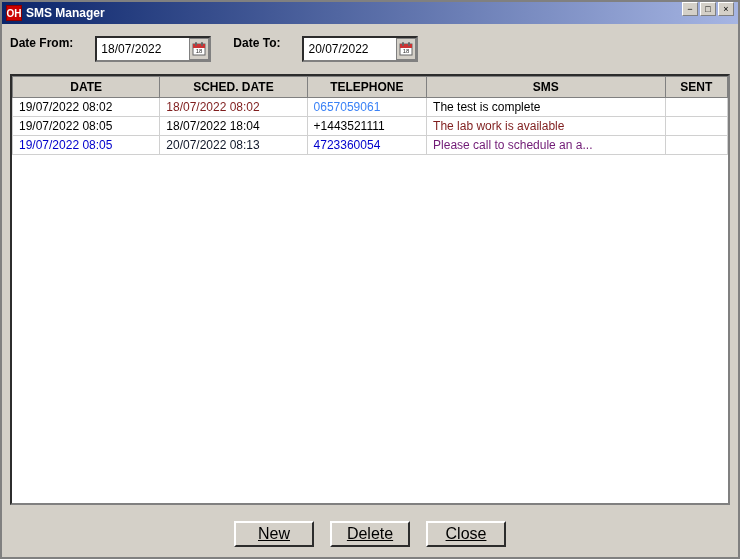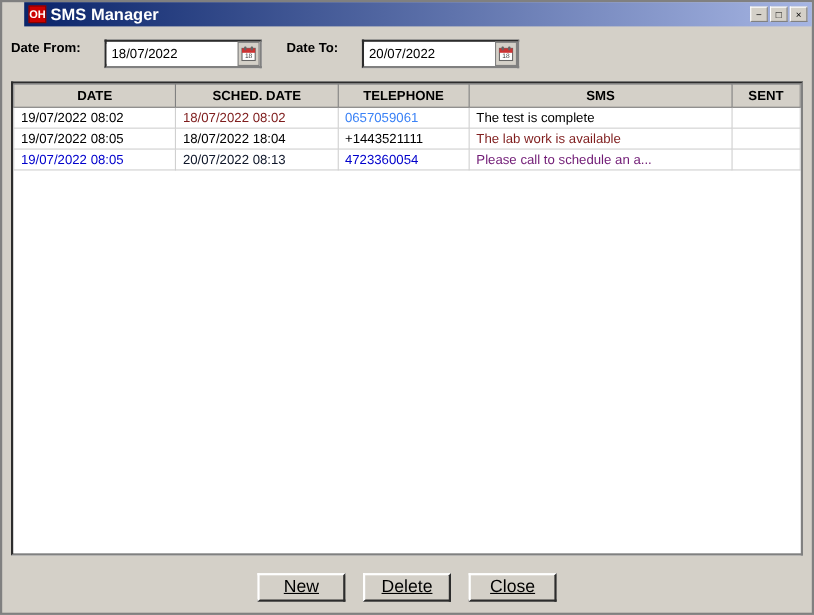--- a/index.html
+++ b/index.html
@@ -17,45 +17,43 @@
       background: #d4d0c8;
       border: 2px solid #808080;
       display: flex;
       flex-direction: column;
     }
     .title-bar {
       background: linear-gradient(to right, #0a246a, #a6b5e3);
       color: white;
       height: 22px;
       display: flex;
-      align-items: center;
       justify-content: space-between;
       padding: 0 4px;
       flex-shrink: 0;
-      margin-left: 20px;
     }
     .title-bar-left {
       display: flex;
       align-items: center;
       gap: 4px;
     }
     .app-icon {
       background: #cc0000;
       color: white;
       font-weight: bold;
       font-size: 10px;
       width: 16px;
       height: 16px;
       display: flex;
       align-items: center;
       justify-content: center;
       border: 1px solid #880000;
     }
     .title-text {
-      font-size: 15px;
+      font-size: 12px;
       font-weight: bold;
     }
     .title-bar-controls {
       display: flex;
       gap: 2px;
     }
     .title-btn {
       width: 16px;
       height: 14px;
       background: #d4d0c8;
@@ -90,21 +88,21 @@
       display: flex;
       align-items: center;
       border: 2px inset #808080;
       background: white;
     }
     .date-input {
       border: none;
       outline: none;
       font-size: 12px;
       padding: 2px 4px;
-      width: 119px;
+      width: 92px;
       background: white;
     }
     .cal-btn {
       width: 20px;
       height: 22px;
       background: #d4d0c8;
       border: 1px solid #808080;
       cursor: pointer;
       display: flex;
       align-items: center;

